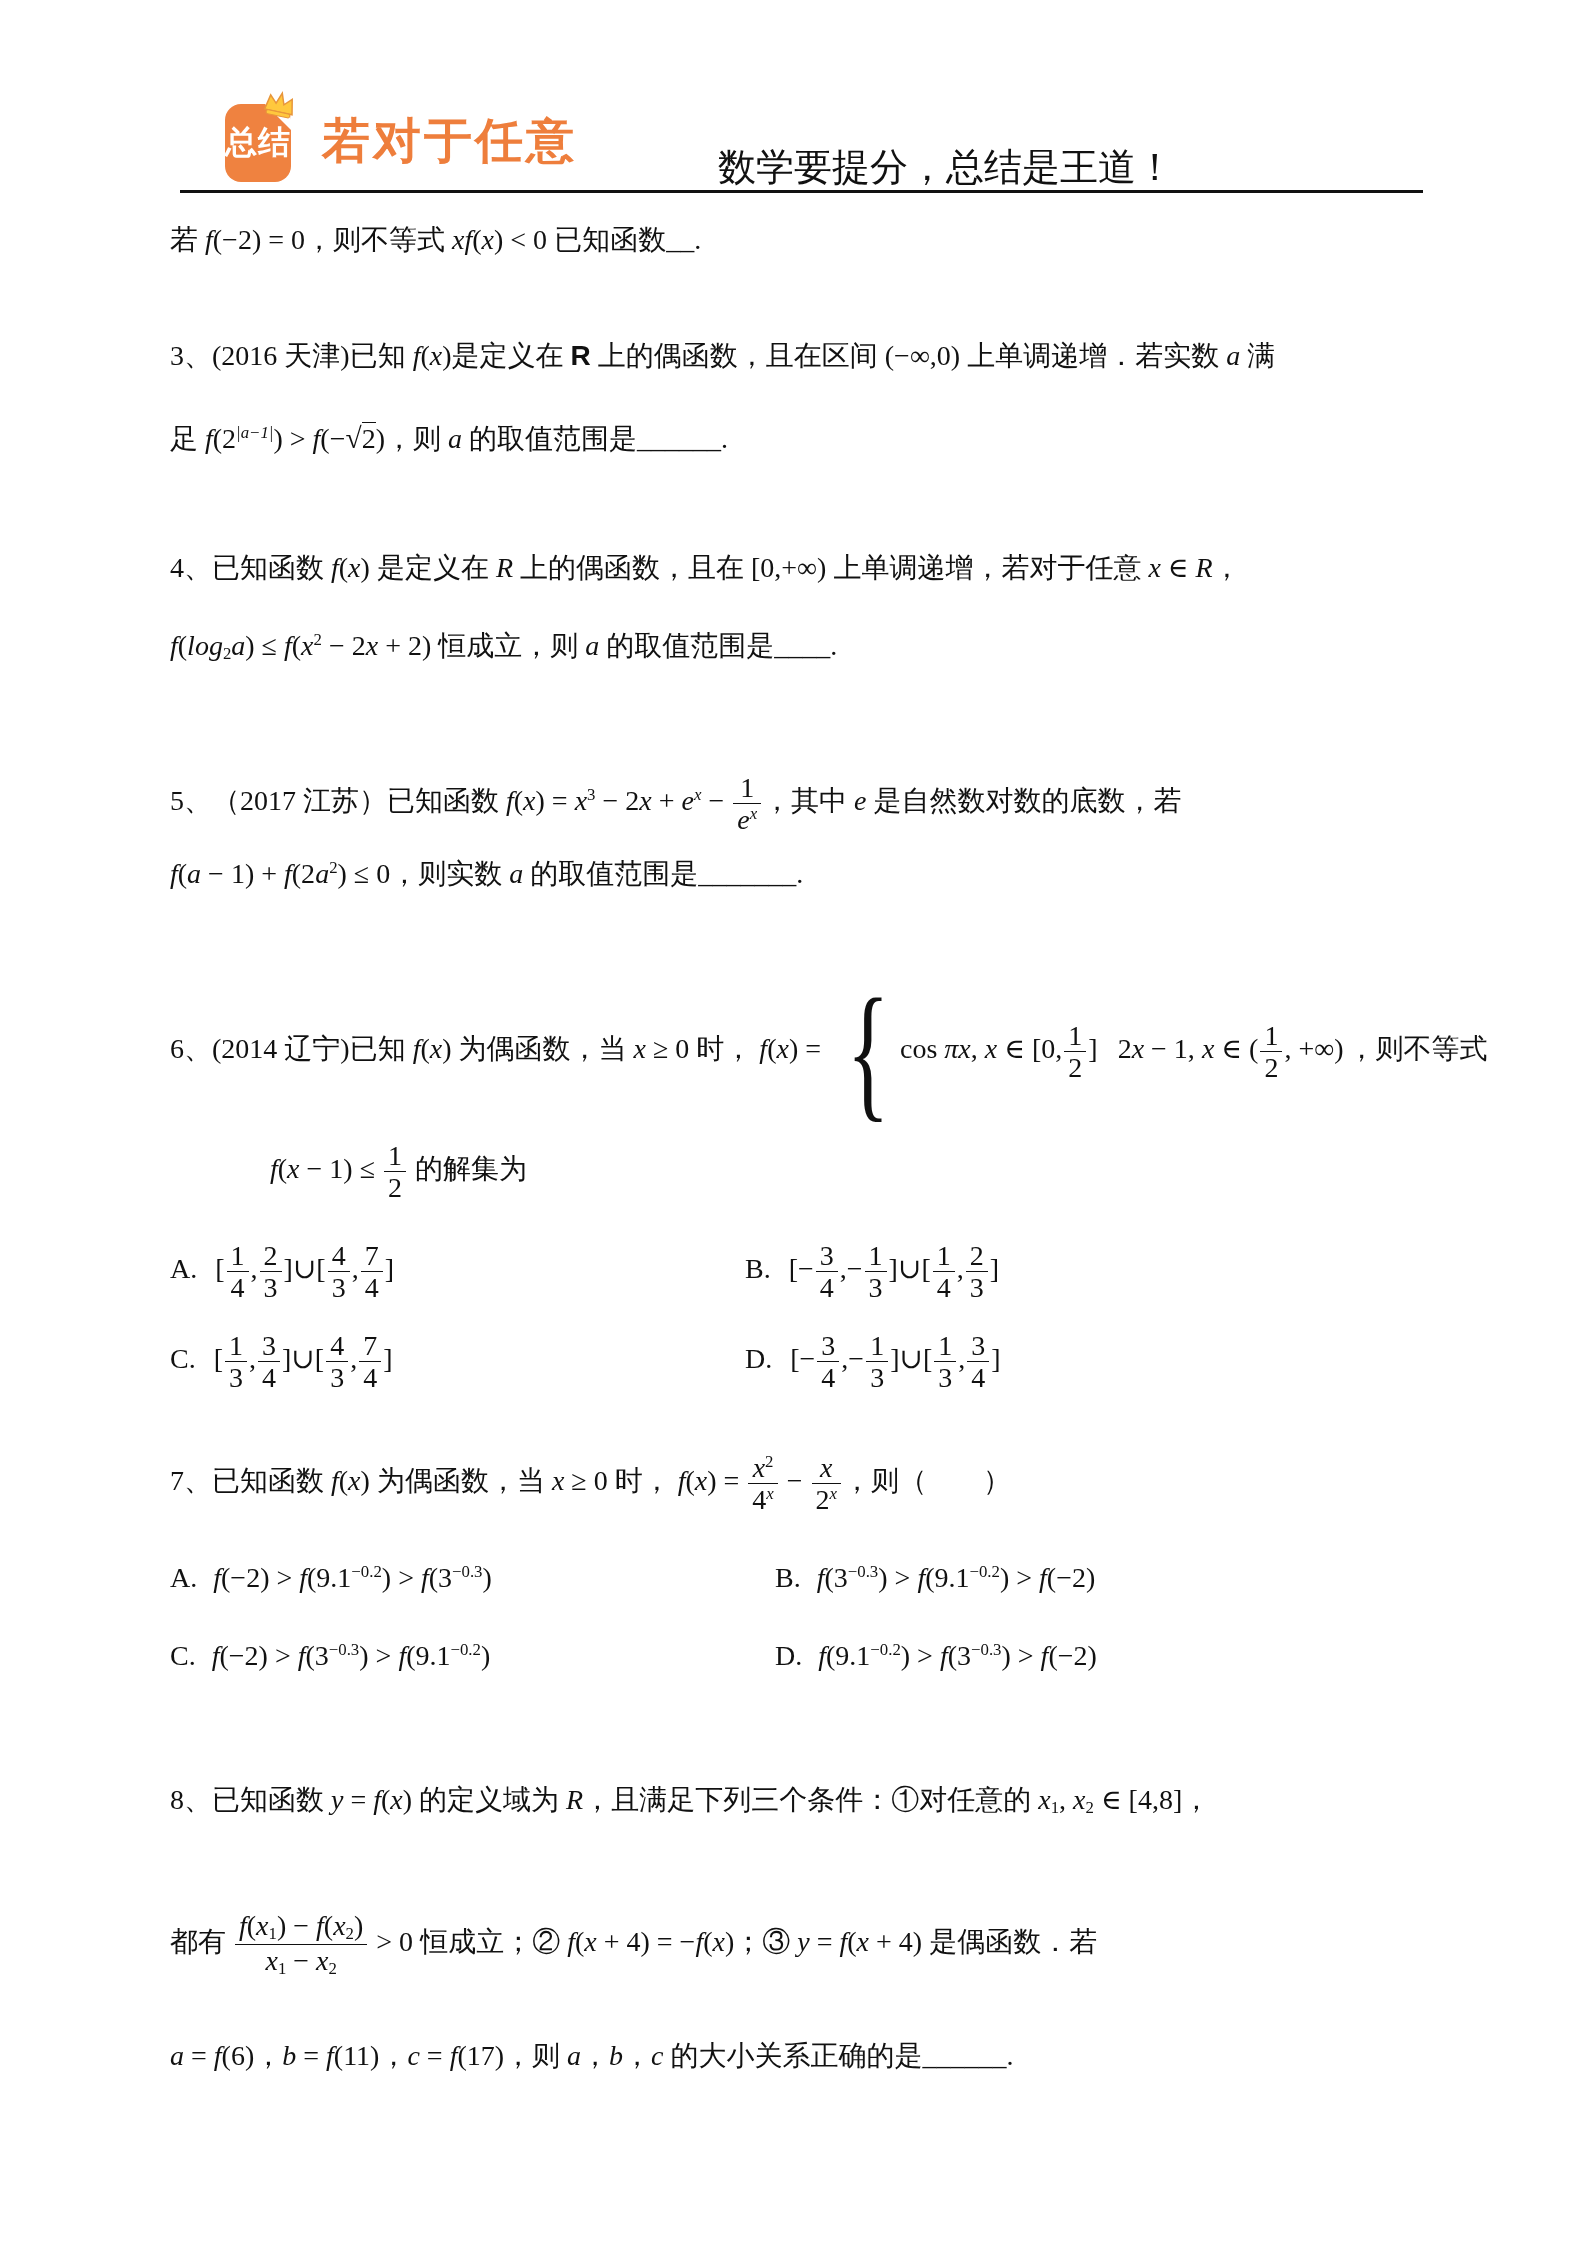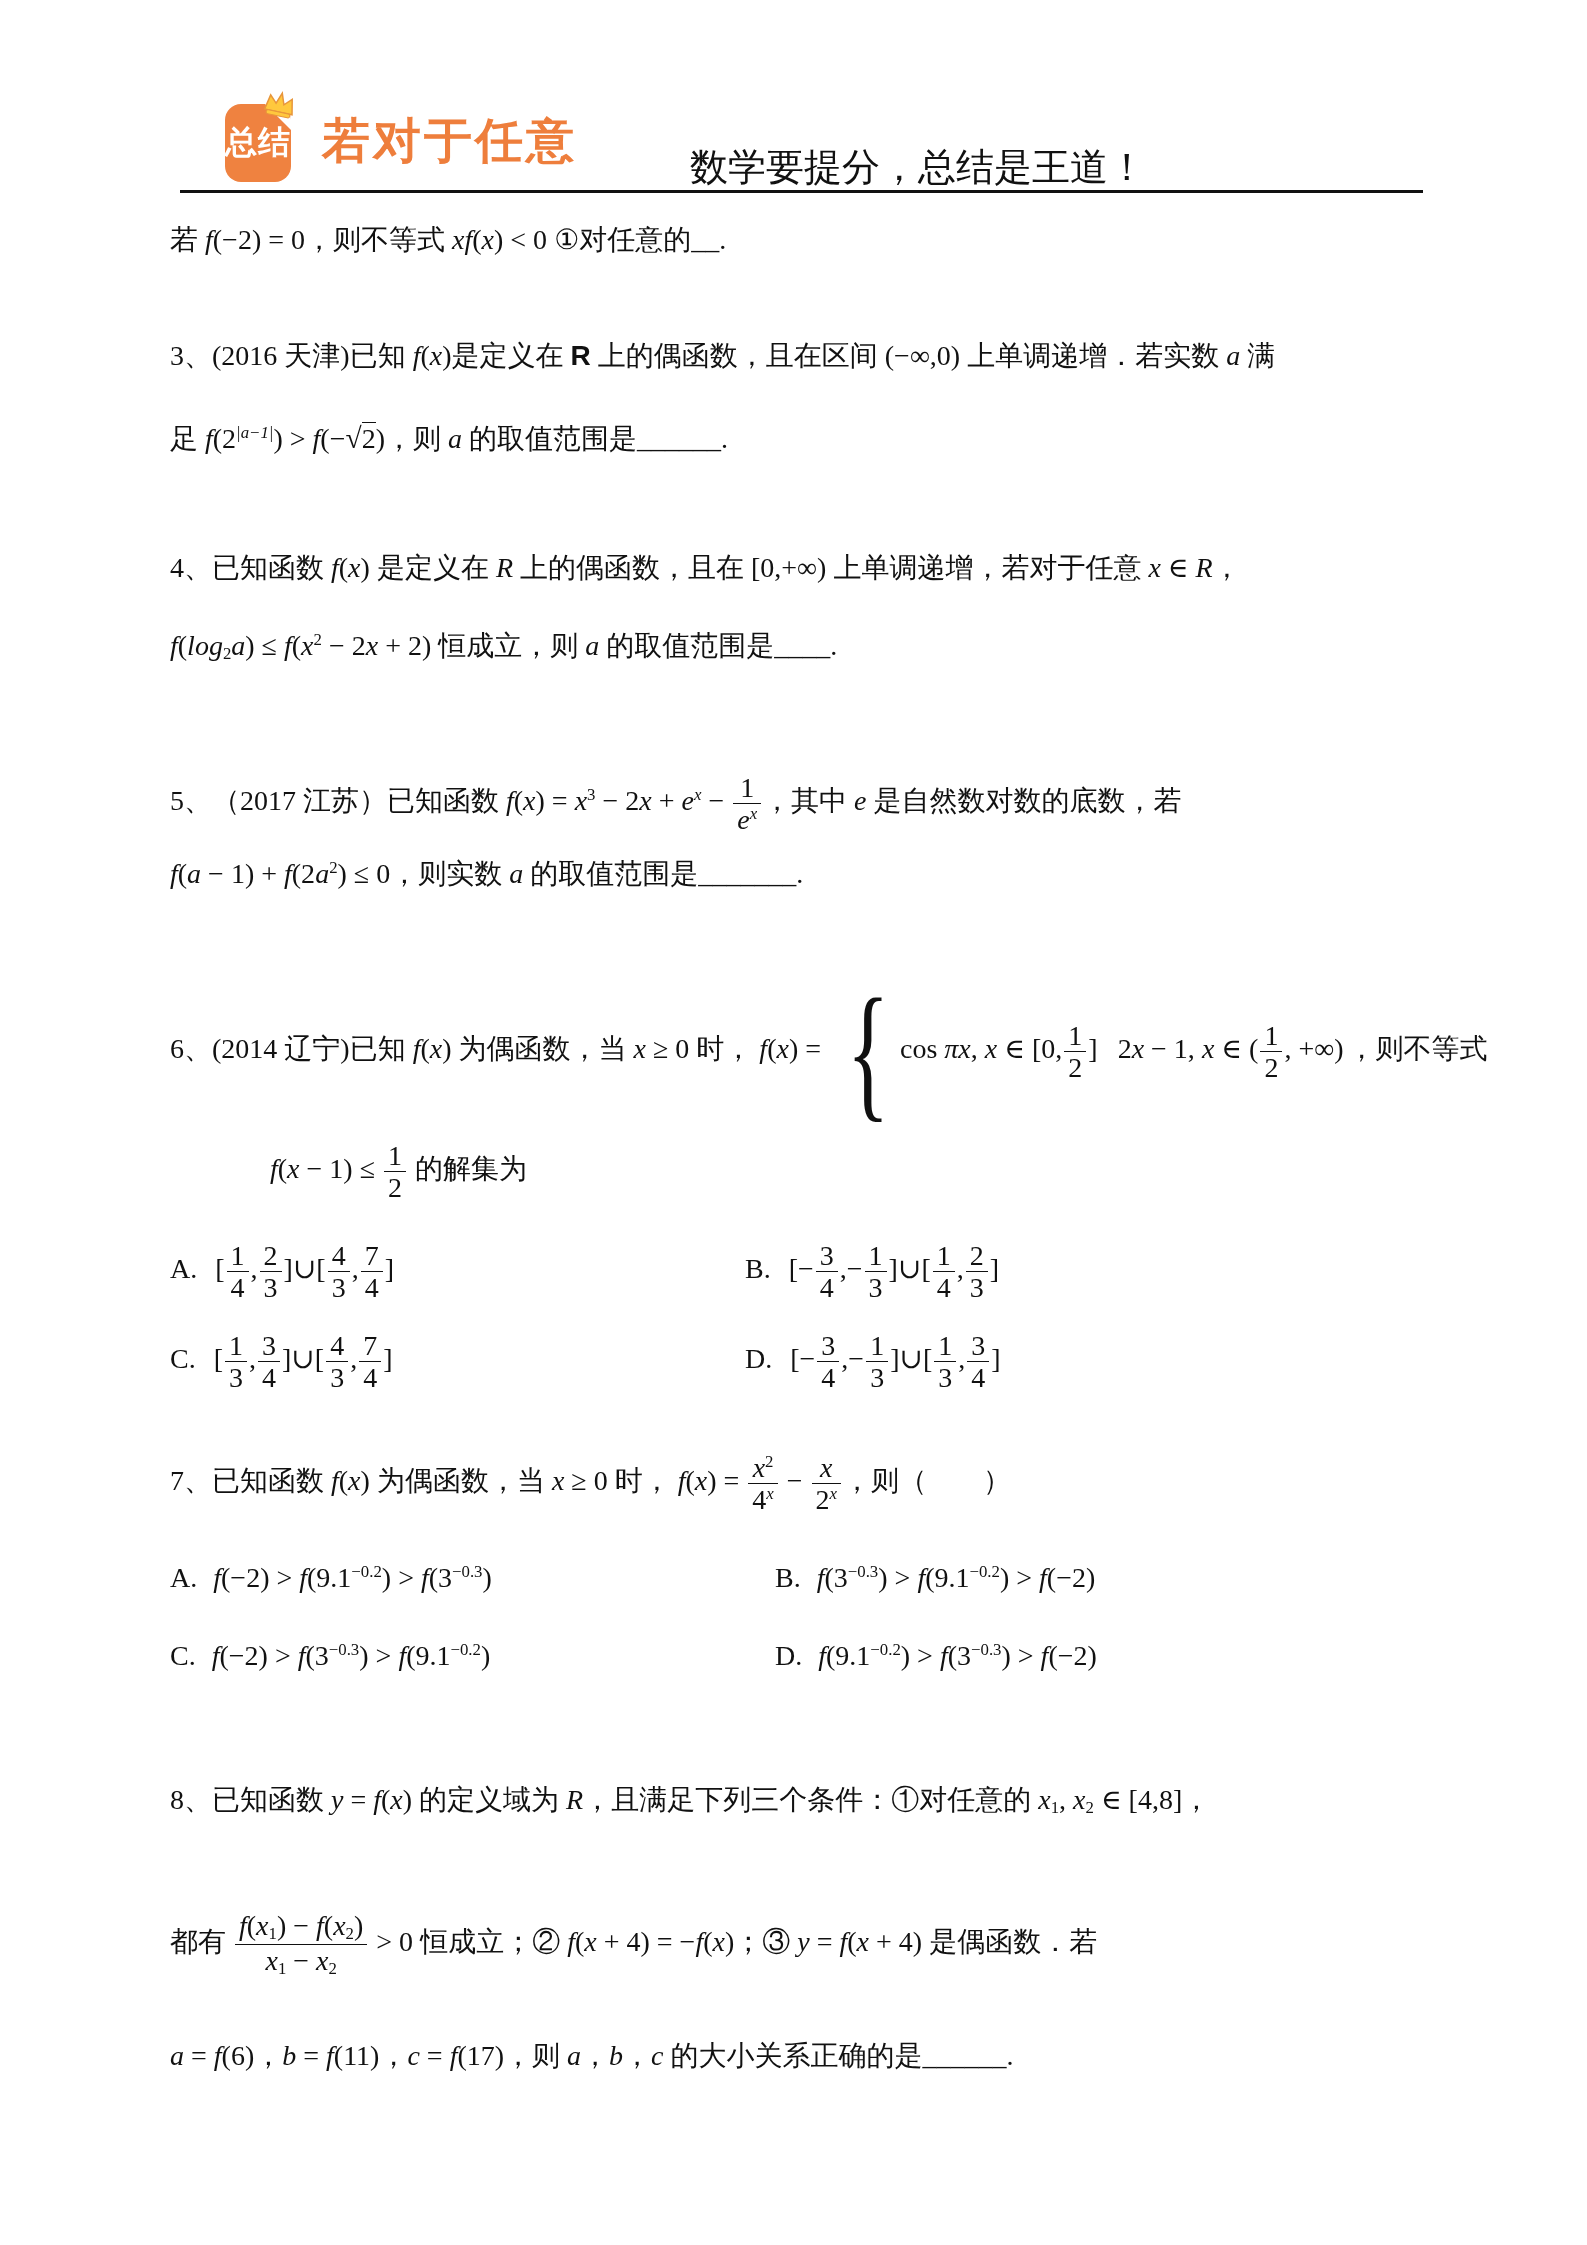--- a/index.html
+++ b/index.html
@@ -10,21 +10,21 @@
   .badge{position:absolute;left:225px;top:104px;width:66px;height:78px;border-radius:16px;
          background:#EF8240;display:flex;align-items:center;justify-content:center;}
   .badge-notch{position:absolute;top:0;right:0;width:0;height:0;
          border-style:solid;border-width:0 26px 26px 0;
          border-color:transparent #ffffff transparent transparent;border-top-right-radius:16px;}
   .badge-text{color:#fff;font-family:"Liberation Sans","DejaVu Sans",sans-serif;
          font-weight:700;font-size:32px;letter-spacing:1px;}
   .crown{position:absolute;top:-14px;right:-6px;transform:rotate(12deg);}
   .brand{position:absolute;left:322px;top:112px;font-size:48px;line-height:1.2;font-weight:700;
          letter-spacing:3px;color:#EE7E3C;font-family:"Liberation Sans","DejaVu Sans",sans-serif;}
-  .tagline{position:absolute;left:690px;top:142px;font-size:38px;color:#111;
+  .tagline{position:absolute;left:718px;top:142px;font-size:38px;color:#111;
          font-family:"DejaVu Serif","Liberation Serif",serif;}
   .divider{position:absolute;left:180px;top:190px;width:1243px;height:3px;background:#111;}
 
   
   .line{position:absolute;white-space:nowrap;font-size:28px;line-height:1.25;}
   .tk-c{font-family:"Liberation Serif","DejaVu Serif",serif;}
   .tk-r{font-style:normal;}
   .tk-v{font-style:italic;}
   .tk-b{font-family:"Liberation Sans","DejaVu Sans",sans-serif;font-weight:700;font-style:normal;}
   .tk-blank{letter-spacing:0;}
@@ -54,21 +54,21 @@
       <svg class="crown" width="34" height="28" viewBox="0 0 34 28">
         <path d="M3 22 L6 7 L13 14 L17 3 L21 14 L28 7 L31 22 Z" fill="#FFC83D" stroke="#E8963B" stroke-width="1.5"></path>
         <rect x="5" y="22" width="24" height="4" rx="2" fill="#FFC83D" stroke="#E8963B" stroke-width="1"></rect>
       </svg>
     </div>
     <div class="brand">若对于任意</div>
     <div class="tagline">数学要提分，总结是王道！</div>
     <div class="divider"></div>
   </div>
 
-  <div class="line" style="left:170px;top:222px;"><span class="tk-c">若 </span><span class="tk-v">f</span><span class="tk-r">(−2) = 0</span><span class="tk-c">，则不等式 </span><span class="tk-v">xf</span><span class="tk-r">(</span><span class="tk-v">x</span><span class="tk-r">) &lt; 0</span><span class="tk-c"> ①对任意的</span><span class="tk-blank">__</span><span class="tk-r">.</span></div>
+  <div class="line" style="left:170px;top:222px;"><span class="tk-c">若 </span><span class="tk-v">f</span><span class="tk-r">(−2) = 0</span><span class="tk-c">，则不等式 </span><span class="tk-v">xf</span><span class="tk-r">(</span><span class="tk-v">x</span><span class="tk-r">) &lt; 0</span><span class="tk-c"> 已知函数</span><span class="tk-blank">__</span><span class="tk-r">.</span></div>
   <div class="line" style="left:170px;top:338px;"><span class="tk-c">3、(2016 天津)已知 </span><span class="tk-v">f</span><span class="tk-r">(</span><span class="tk-v">x</span><span class="tk-r">)</span><span class="tk-c">是定义在 </span><span class="tk-b">R</span><span class="tk-c"> 上的偶函数，且在区间 </span><span class="tk-r">(−∞,0)</span><span class="tk-c"> 上单调递增．若实数 </span><span class="tk-v">a</span><span class="tk-c"> 满</span></div>
   <div class="line" style="left:170px;top:420px;"><span class="tk-c">足 </span><span class="tk-v">f</span><span class="tk-r">(2</span><span class="tk-sup"><span class="tk-v">|a−1|</span></span><span class="tk-r">) &gt; </span><span class="tk-v">f</span><span class="tk-r">(−</span><span class="tk-sqrt"><span class="rad">√</span><span class="arg"><span class="tk-r">2</span></span></span><span class="tk-r">)</span><span class="tk-c">，则 </span><span class="tk-v">a</span><span class="tk-c"> 的取值范围是</span><span class="tk-blank">______</span><span class="tk-r">.</span></div>
   <div class="line" style="left:170px;top:550px;"><span class="tk-c">4、已知函数 </span><span class="tk-v">f</span><span class="tk-r">(</span><span class="tk-v">x</span><span class="tk-r">)</span><span class="tk-c"> 是定义在 </span><span class="tk-v">R</span><span class="tk-c"> 上的偶函数，且在 </span><span class="tk-r">[0,+∞)</span><span class="tk-c"> 上单调递增，若对于任意 </span><span class="tk-v">x</span><span class="tk-r"> ∈ </span><span class="tk-v">R</span><span class="tk-c">，</span></div>
   <div class="line" style="left:170px;top:628px;"><span class="tk-v">f</span><span class="tk-r">(</span><span class="tk-v">log</span><span class="tk-sub"><span class="tk-r">2</span></span><span class="tk-v">a</span><span class="tk-r">) ≤ </span><span class="tk-v">f</span><span class="tk-r">(</span><span class="tk-v">x</span><span class="tk-sup"><span class="tk-r">2</span></span><span class="tk-r"> − 2</span><span class="tk-v">x</span><span class="tk-r"> + 2)</span><span class="tk-c"> 恒成立，则 </span><span class="tk-v">a</span><span class="tk-c"> 的取值范围是</span><span class="tk-blank">____</span><span class="tk-r">.</span></div>
   <div class="line" style="left:170px;top:772px;"><span class="tk-c">5、（2017 江苏）已知函数 </span><span class="tk-v">f</span><span class="tk-r">(</span><span class="tk-v">x</span><span class="tk-r">) = </span><span class="tk-v">x</span><span class="tk-sup"><span class="tk-r">3</span></span><span class="tk-r"> − 2</span><span class="tk-v">x</span><span class="tk-r"> + </span><span class="tk-v">e</span><span class="tk-sup"><span class="tk-v">x</span></span><span class="tk-r"> − </span><span class="tk-frac"><span class="num"><span class="tk-r">1</span></span><span class="den"><span class="tk-v">e</span><span class="tk-sup"><span class="tk-v">x</span></span></span></span><span class="tk-c">，其中 </span><span class="tk-v">e</span><span class="tk-c"> 是自然数对数的底数，若</span></div>
   <div class="line" style="left:170px;top:856px;"><span class="tk-v">f</span><span class="tk-r">(</span><span class="tk-v">a</span><span class="tk-r"> − 1) + </span><span class="tk-v">f</span><span class="tk-r">(2</span><span class="tk-v">a</span><span class="tk-sup"><span class="tk-r">2</span></span><span class="tk-r">) ≤ 0</span><span class="tk-c">，则实数 </span><span class="tk-v">a</span><span class="tk-c">  的取值范围是</span><span class="tk-blank">_______</span><span class="tk-r">.</span></div>
   <div class="line" style="left:170px;top:988px;"><span class="tk-c">6、(2014 辽宁)已知 </span><span class="tk-v">f</span><span class="tk-r">(</span><span class="tk-v">x</span><span class="tk-r">)</span><span class="tk-c"> 为偶函数，当 </span><span class="tk-v">x</span><span class="tk-r"> ≥ 0</span><span class="tk-c"> 时， </span><span class="tk-v">f</span><span class="tk-r">(</span><span class="tk-v">x</span><span class="tk-r">) = </span><span class="tk-cases">
         <span class="brace">{</span>
         <span class="rows">
           <span class="row"><span class="tk-r">cos </span><span class="tk-v">πx</span><span class="tk-r">, </span><span class="tk-v">x</span><span class="tk-r"> ∈ [0,</span><span class="tk-frac"><span class="num"><span class="tk-r">1</span></span><span class="den"><span class="tk-r">2</span></span></span><span class="tk-r">]</span></span>

